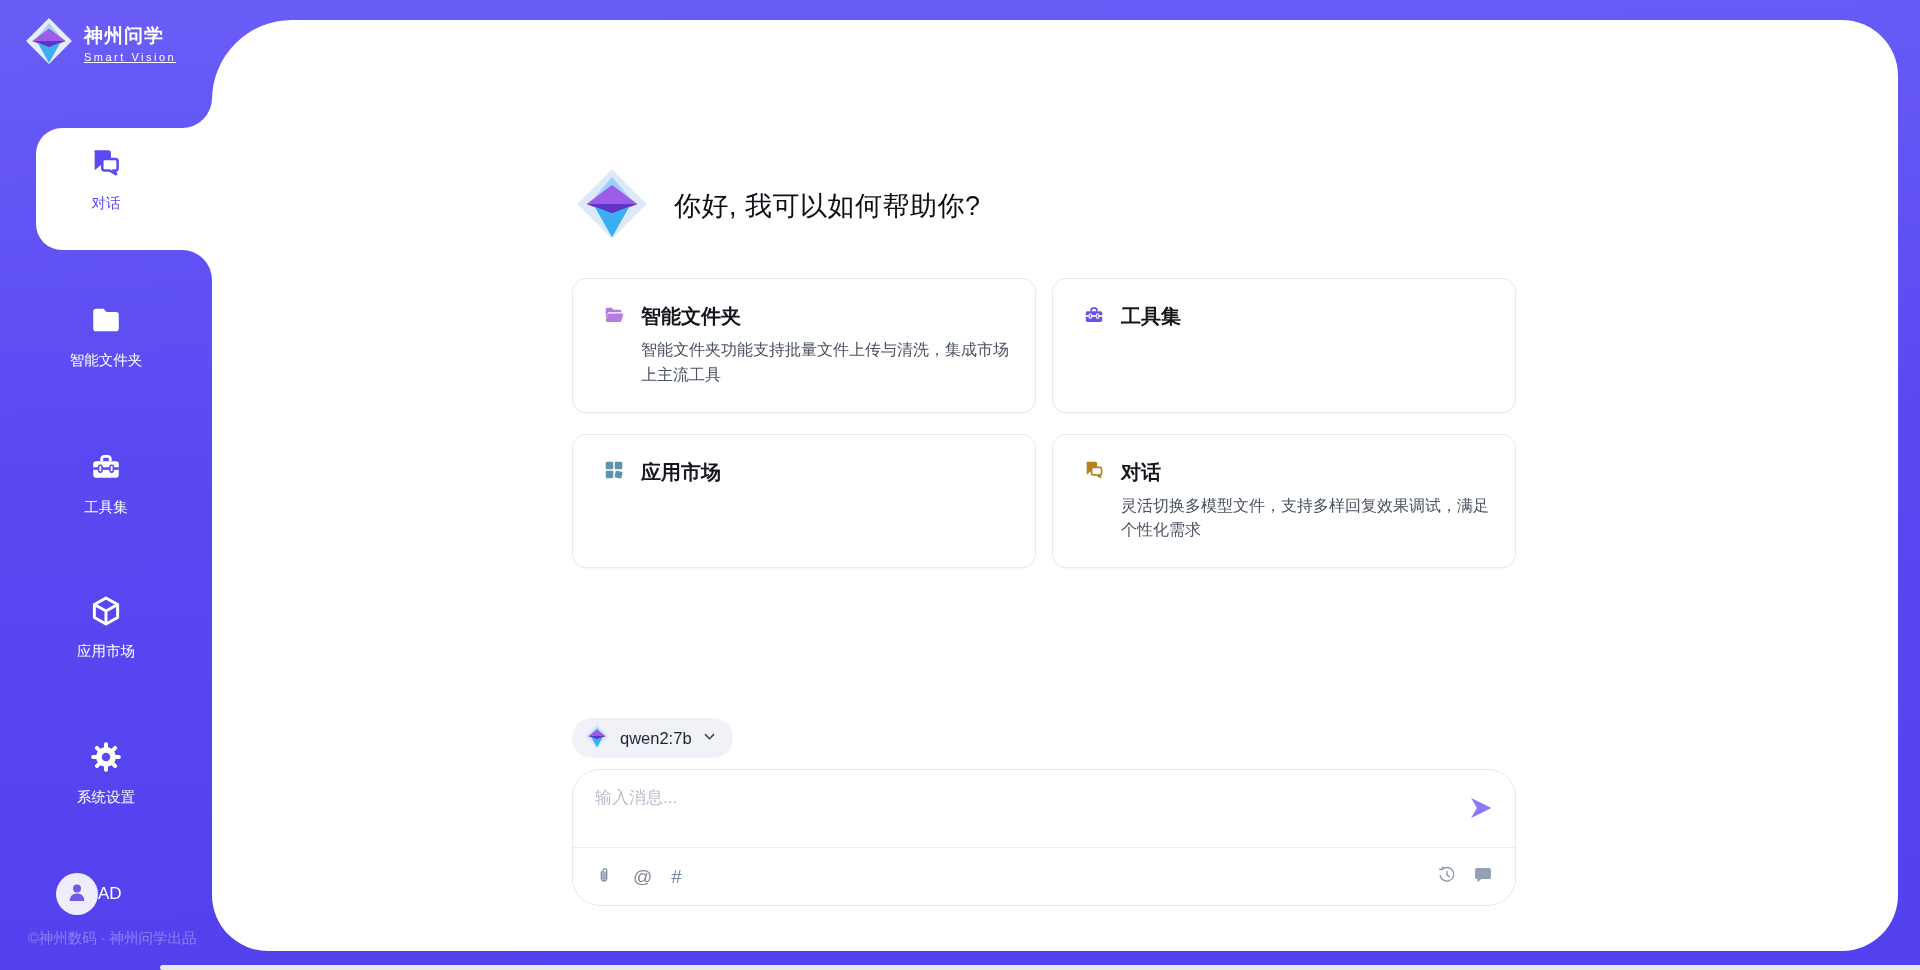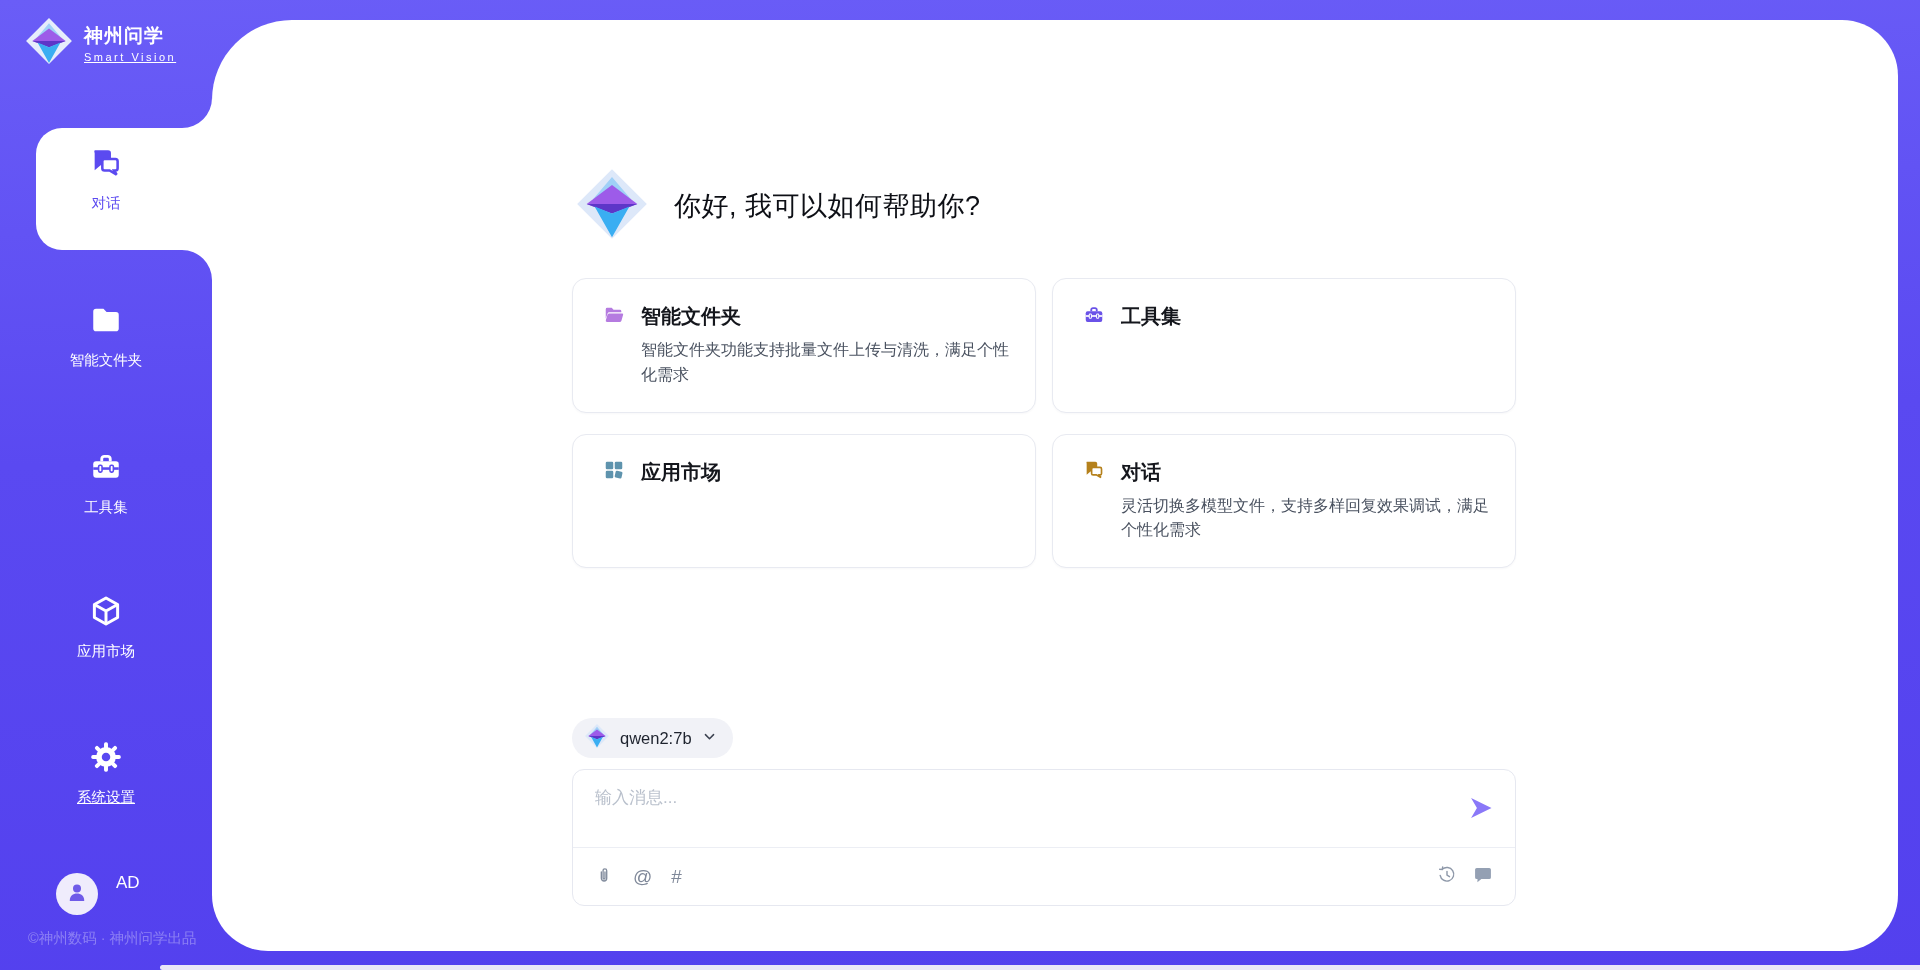--- a/index.html
+++ b/index.html
@@ -23,23 +23,23 @@
   .fillet { position:absolute; left:182px; width:30px; height:30px; }
   .fillet.top { top:98px; } .fillet.bottom { top:250px; }
 
   .nav-item { position:absolute; left:0; width:212px; text-align:center; color:#fff; cursor:pointer; }
   .nav-item .nav-label { display:block; margin-top:10px; font-size:14.5px; }
   .nav-item.active { color:#5b4af0; }
   .nav-chat   { top:146px; }
   .nav-folder { top:303px; }
   .nav-tool   { top:450px; }
   .nav-cube   { top:594px; }
-  .nav-gear   { top:740px;text-decoration:underline; }
-
-  .user-row { position:absolute; left:56px; top:873px; display:flex; align-items:flex-start; gap:18px; cursor:pointer; }
+  .nav-gear   { top:740px; }
+
+  .user-row { position:absolute; left:56px; top:873px; display:flex; align-items:center; cursor:pointer; }
   .avatar-circle { width:42px; height:42px; border-radius:50%; background:#efecfc;
     display:flex; align-items:center; justify-content:center; }
   .user-name { color:#fff; font-size:17px; }
   .sidebar-footer { position:absolute; left:28px; top:929px; font-size:14.5px;
     color:rgba(255,255,255,0.32); white-space:nowrap; }
 
   
   .content { position:absolute; left:360px; top:0; width:944px; height:931px; }
 
   .greeting { position:absolute; left:0; top:146px; display:flex; align-items:center; }
@@ -54,21 +54,21 @@
   .card-head { display:flex; align-items:center; gap:16px; }
   .card-title { font-size:20px; font-weight:700; color:#14161c; }
   .card-desc { margin:8px 0 0 38px; font-size:16px; color:#4a5260; line-height:1.55; }
 
   .model-pill { position:absolute; left:0; top:698px; height:40px;
     display:inline-flex; align-items:center; gap:10px; padding:0 16px 0 12px;
     background:#f1f2f7; border-radius:20px; cursor:pointer; }
   .model-name { font-size:16.5px; color:#1e232e;text-align:center; }
 
   .composer { position:absolute; left:0; top:749px; width:944px; height:137px;
-    background:#fff; border:1px solid #e6e8f0; border-radius:12px; }
+    background:#fff; border:1px solid #e6e8f0; border-radius:28px; }
   .composer-input { position:absolute; left:22px; top:16px; width:820px; height:56px;
     border:none; outline:none; resize:none; font-size:17px; color:#30343c;
     font-family:"Liberation Sans","DejaVu Sans",sans-serif; background:transparent; }
   .composer-input::placeholder { color:#b9c0cc; }
   .send-btn { position:absolute; right:20px; top:24px; background:none; border:none; cursor:pointer; }
   .composer-foot { position:absolute; left:0; right:0; bottom:0; height:58px;
     border-top:1px solid #eceef4; display:flex; align-items:center; padding:0 22px; }
   .foot-left { display:flex; align-items:center; gap:19px; }
   .foot-right { margin-left:auto; display:flex; align-items:center; gap:16px; }
   .glyph-icon { font-size:19px; color:#7f8899; line-height:1; cursor:pointer; }
@@ -208,21 +208,21 @@
         <div class="card">
           <div class="card-head">
             <span>
               <svg width="22" height="22" viewBox="0 0 24 24">
                 <path fill="#b57be0" d="M3 5.6A1.6 1.6 0 0 1 4.6 4h4.9l2 2.3h6.9A1.6 1.6 0 0 1 20 7.9v1.2H6.9a2.1 2.1 0 0 0-2 1.5L3 15.8z"></path>
                 <path fill="#b57be0" d="M6.9 10.3h13.9a1.2 1.2 0 0 1 1.15 1.55l-1.85 6.35a2.1 2.1 0 0 1-2 1.5H4.5a1.5 1.5 0 0 1-1.44-1.93l1.9-6.3a2.1 2.1 0 0 1 1.94-1.17z"></path>
               </svg>
             </span>
             <span class="card-title">智能文件夹</span>
           </div>
-          <p class="card-desc">智能文件夹功能支持批量文件上传与清洗，满足个性化需求</p>
+          <p class="card-desc">智能文件夹功能支持批量文件上传与清洗，集成市场上主流工具</p>
         </div>
 
         <div class="card">
           <div class="card-head">
             <span>
               <svg width="22" height="22" viewBox="0 0 24 24">
                 <path fill="none" stroke="#6a52e8" stroke-width="2" d="M9 8V6.3A1.8 1.8 0 0 1 10.8 4.5h2.4A1.8 1.8 0 0 1 15 6.3V8"></path>
                 <rect x="3" y="8" width="18" height="11.5" rx="2" fill="#6a52e8"></rect>
                 <rect x="3" y="12.2" width="18" height="1.8" fill="#ffffff"></rect>
                 <rect x="6.8" y="10.8" width="2.4" height="4.8" rx="0.9" fill="#6a52e8" stroke="#ffffff" stroke-width="1.1"></rect>

